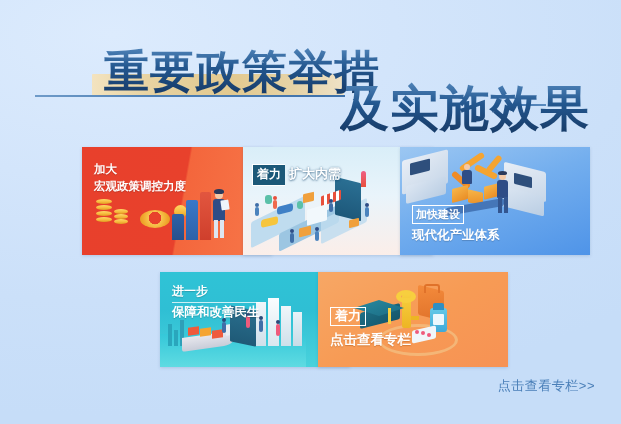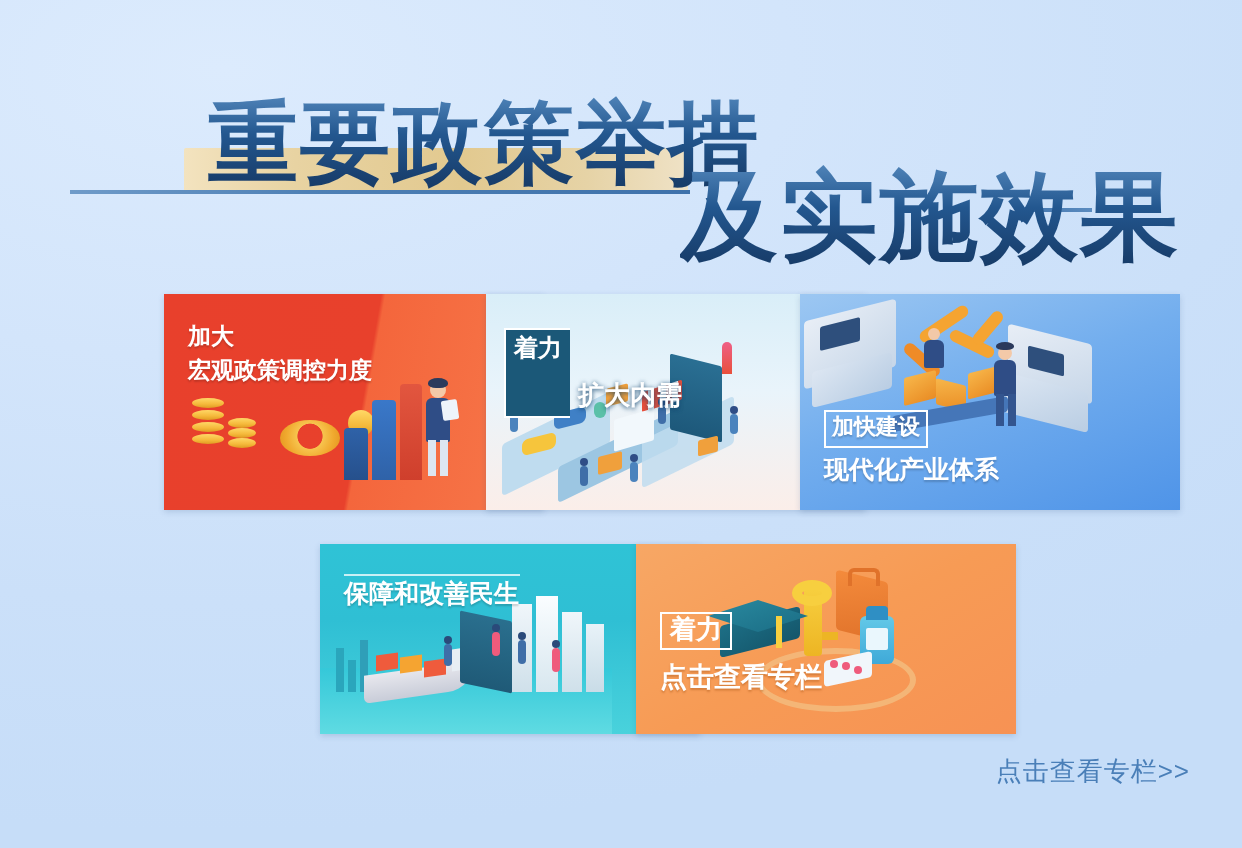--- a/index.html
+++ b/index.html
@@ -83,21 +83,21 @@
   #card2{left:243px;top:147px;width:146px;height:108px;
     background:linear-gradient(180deg,#d9eef8 0%,#e9f4fb 45%,#fbeee9 100%);}
   #card2 .capbox{position:absolute;left:9px;top:17px;z-index:7;display:flex;align-items:stretch;}
   #card2 .capbox .dk{
     background:#1b5878;color:#fff;font-weight:700;font-size:12px;
     padding:3px 4px 4px 4px;line-height:1.05;letter-spacing:0px;
     border:1.6px solid #fff;border-right:none;}
   #card2 .capbox .lt{
     background:transparent;color:#fff;font-weight:700;font-size:13px;
     padding:3px 4px 4px 4px;line-height:1.05;
-    text-shadow:0 0 2px rgba(20,70,110,.55),0 1px 2px rgba(20,70,110,.5);margin-top:24px;}
+    text-shadow:0 0 2px rgba(20,70,110,.55),0 1px 2px rgba(20,70,110,.5);}
   .iso-plate{position:absolute;background:#bfdcef;transform:skewY(-26deg);border-radius:2px;}
   .iso-plate.d{background:#9cc6e2;}
   .iso-box{position:absolute;border-radius:1px;}
   .dot{position:absolute;border-radius:50%;}
 
   
   #card3{left:400px;top:147px;width:146px;height:108px;
     background:linear-gradient(160deg,#9cc7f2 0%,#73aeee 45%,#4f94e8 100%);}
   #card3 .cap{left:12px;bottom:12px;color:#fff;}
   #card3 .cap .l1{font-size:11px;border:1.5px solid #fff;display:inline-block;padding:1.5px 3px;margin-bottom:4px;}
@@ -282,20 +282,21 @@
     <div class="dot" style="left:86px;top:40px;width:4px;height:4px;background:#2a4a7a;"></div>
     <div style="position:absolute;left:86px;top:44px;width:4px;height:12px;background:#ef5b7c;border-radius:2px;"></div>
     <div class="dot" style="left:99px;top:44px;width:4px;height:4px;background:#2a4a7a;"></div>
     <div style="position:absolute;left:99px;top:48px;width:4px;height:12px;background:#3f6ea8;border-radius:2px;"></div>
     <div class="dot" style="left:116px;top:48px;width:4px;height:4px;background:#2a4a7a;"></div>
     <div style="position:absolute;left:116px;top:52px;width:4px;height:12px;background:#ef5b7c;border-radius:2px;"></div>
     <div class="dot" style="left:62px;top:46px;width:4px;height:4px;background:#2a4a7a;"></div>
     <div style="position:absolute;left:62px;top:50px;width:4px;height:11px;background:#3f6ea8;border-radius:2px;"></div>
 
     <div class="cap">
+      <span class="l1">进一步</span>
       <span class="l2">保障和改善民生</span>
     </div>
   </div>
 
   <div class="card" id="card5">
 
     <div style="position:absolute;left:60px;top:52px;width:74px;height:26px;border:3px solid #f3bb7e;border-radius:50%;opacity:.85;"></div>
 
     <div style="position:absolute;left:100px;top:16px;width:26px;height:30px;background:linear-gradient(160deg,#f48b3c,#e0722a);transform:skewY(14deg);border-radius:2px;"></div>
     <div style="position:absolute;left:106px;top:12px;width:12px;height:7px;border:2px solid #e0722a;border-bottom:none;border-radius:3px 3px 0 0;"></div>

